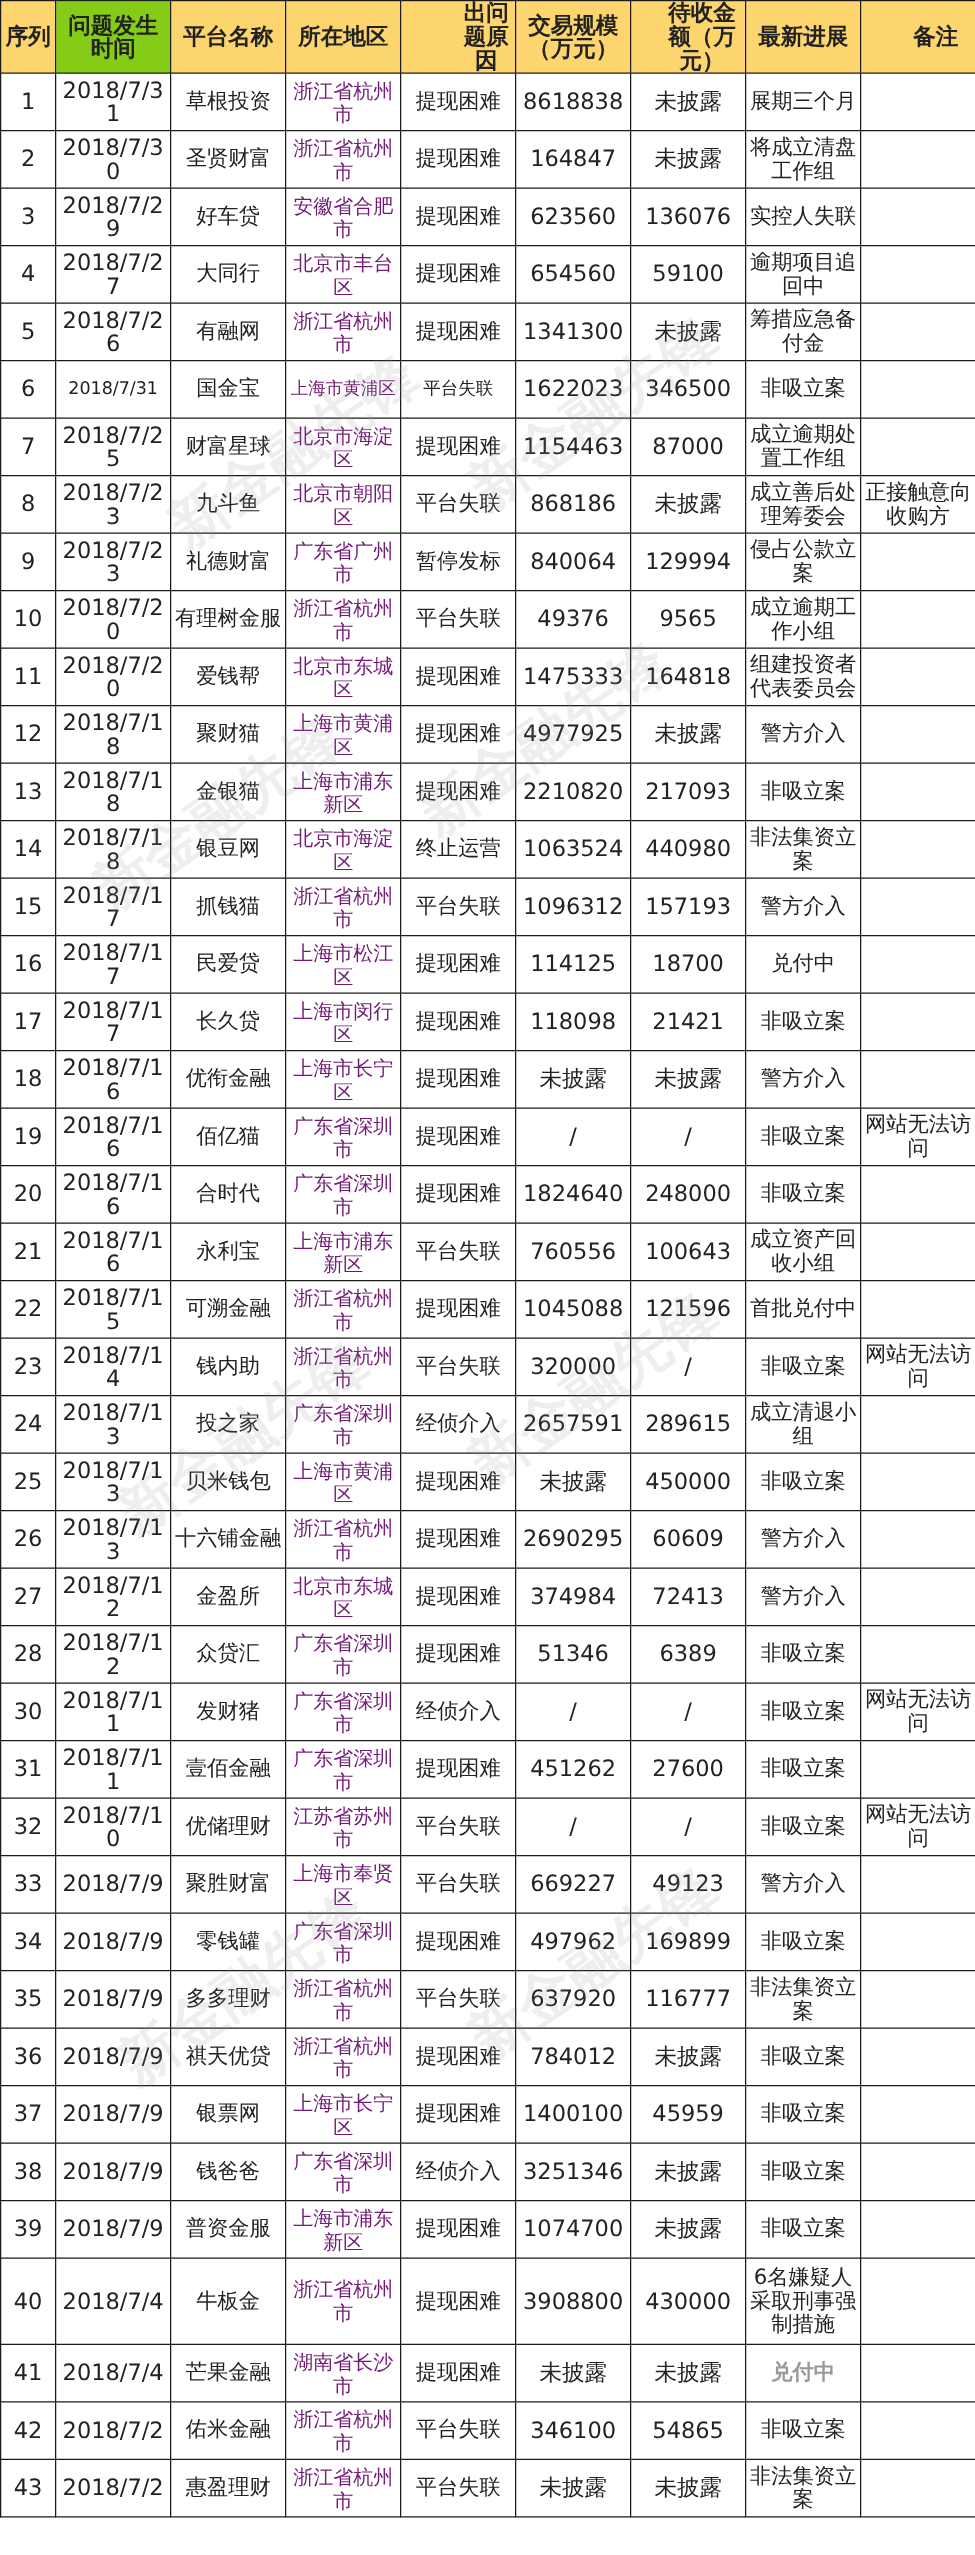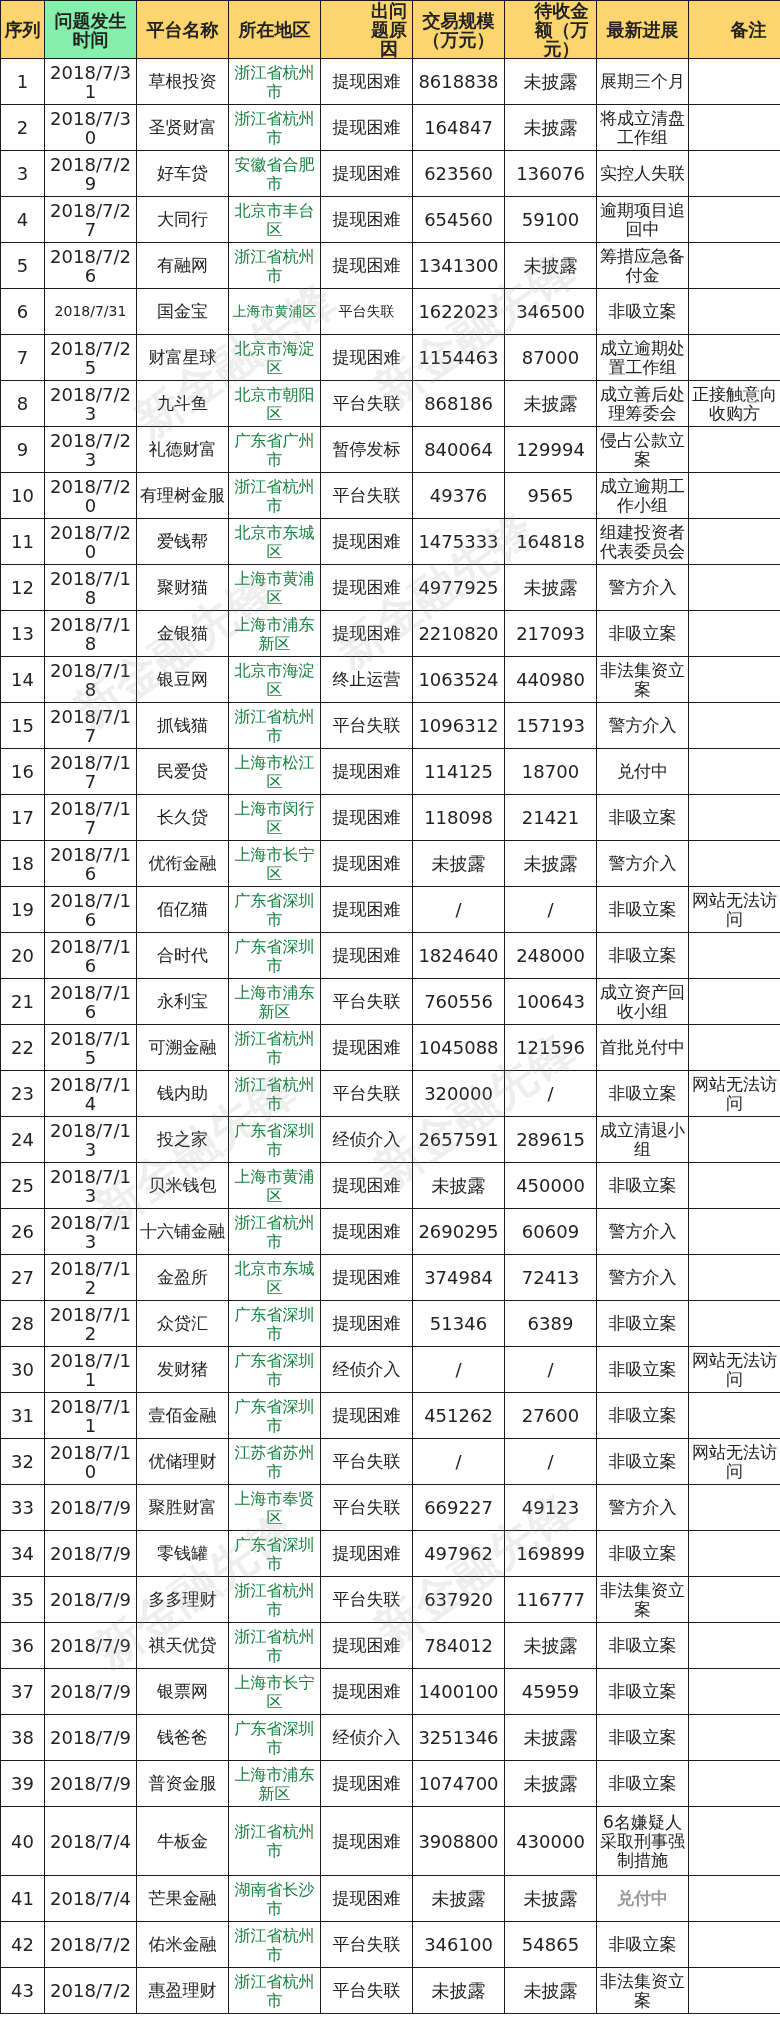--- a/index.html
+++ b/index.html
@@ -6,21 +6,21 @@
   body { width: 780px; height: 2044px; overflow: hidden; position: relative;
          font-family: "DejaVu Sans", "Liberation Sans", sans-serif; color: #222; }
   table { border-collapse: collapse; table-layout: fixed; width: 780px; position: relative; z-index: 1; }
   col.c0 { width: 44px; } col.cn { width: 92px; }
   th, td { border: 1.5px solid #1a1a1a; text-align: center; vertical-align: middle;
            padding: 0 2px; font-size: 17px; line-height: 19px; overflow: hidden; word-break: break-all; }
   th { background: #FCD56E; font-weight: bold; height: 46px; font-size: 18px; color: #222; }
   td { height: 45px; }
   tr.tall td { height: 68px; }
   td.num { font-size: 18px; }
-  td.region { font-size: 16px; color: #15803d; }
+  td.region { font-size: 16px; color: #701a75; }
   td.small { font-size: 14px; }
   td.muted { color: #999; font-weight: bold; }
   .wm { position: absolute; z-index: 2; pointer-events: none; color: rgba(150,150,150,0.16);
         font-size: 46px; font-weight: bold; transform: rotate(-35deg); white-space: nowrap; }
 </style>
 </head>
 <body>
 
 <table>
   <colgroup>
@@ -30,21 +30,21 @@
       <col class="cn">
       <col class="cn">
       <col class="cn">
       <col class="cn">
       <col class="cn">
       <col class="cn">
   </colgroup>
   <thead>
     <tr>
       <th style="background: rgb(252, 213, 110);">序列</th>
-      <th style="background: #86efac;">问题发生时间</th>
+      <th style="background: #84cc16;">问题发生时间</th>
       <th style="background: rgb(252, 213, 110);">平台名称</th>
       <th style="background: rgb(252, 213, 110);">所在地区</th>
       <th style="background: rgb(252, 213, 110); padding-left: 47px;">出问题原因</th>
       <th style="background: rgb(252, 213, 110);">交易规模（万元）</th>
       <th style="background: rgb(252, 213, 110); padding-left: 24px;">待收金额（万元）</th>
       <th style="background: rgb(252, 213, 110);">最新进展</th>
       <th style="background: rgb(252, 213, 110); padding-left: 30px;">备注</th>
     </tr>
   </thead>
   <tbody id="tbody">

